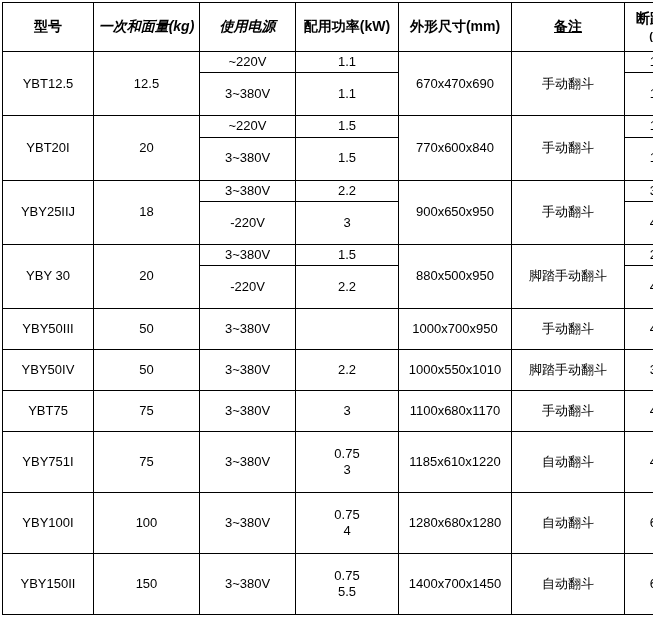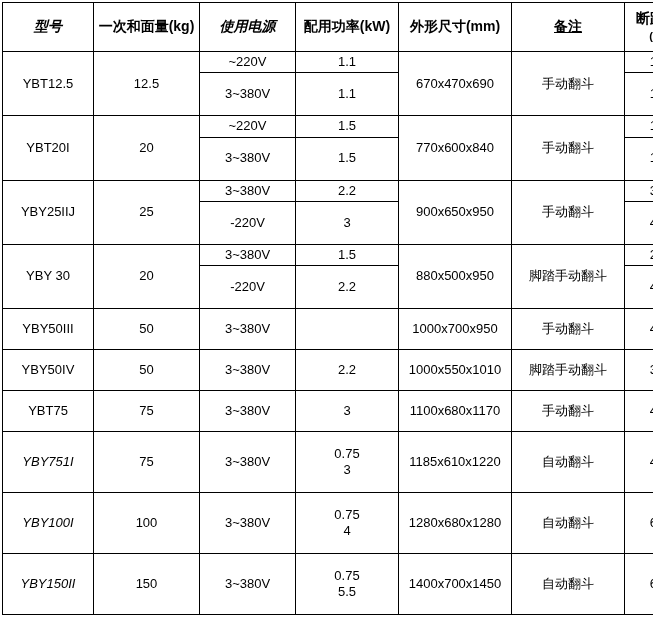--- a/index.html
+++ b/index.html
@@ -31,28 +31,28 @@
   }
   #spec-table thead th {
     font-weight: bold;
     font-size: 14px;
     height: 44px;
   }
   .sub {
     font-size: 11px;
     font-weight: bold;
   }
-  .col-model { width: 88px; font-style: italic; }
-  .col-load { width: 103px; }
+  .col-model { width: 88px; }
+  .col-load { width: 103px; font-style: italic; }
   .col-power { width: 93px; font-style: italic; }
   .col-kw { width: 100px; }
   .col-dim { width: 110px; border-radius: 6px; }
   .col-note { width: 110px; text-decoration: underline; }
   .col-breaker { width: 62px; }
-  .h-tall { height: 56px; font-style: italic; }
+  .h-tall { height: 56px; }
   .h-mid { height: 38px; }
   .h-row { height: 36px; }
   .multiline { white-space: pre-line; }
 </style>
 </head>
 <body>
 
 <table id="spec-table">
   <thead>
     <tr>
@@ -107,21 +107,21 @@
       <td>16</td>
     </tr>
     <tr>
       <td class="h-mid">3~380V</td>
       <td>1.5</td>
       <td>16</td>
     </tr>
 
     <tr>
       <td class="h-mid" rowspan="2">YBY25IIJ</td>
-      <td rowspan="2">25</td>
+      <td rowspan="2">18</td>
       <td>3~380V</td>
       <td>2.2</td>
       <td rowspan="2">900x650x950</td>
       <td rowspan="2">手动翻斗</td>
       <td>32</td>
     </tr>
     <tr>
       <td class="h-mid">-220V</td>
       <td>3</td>
       <td>40</td>

